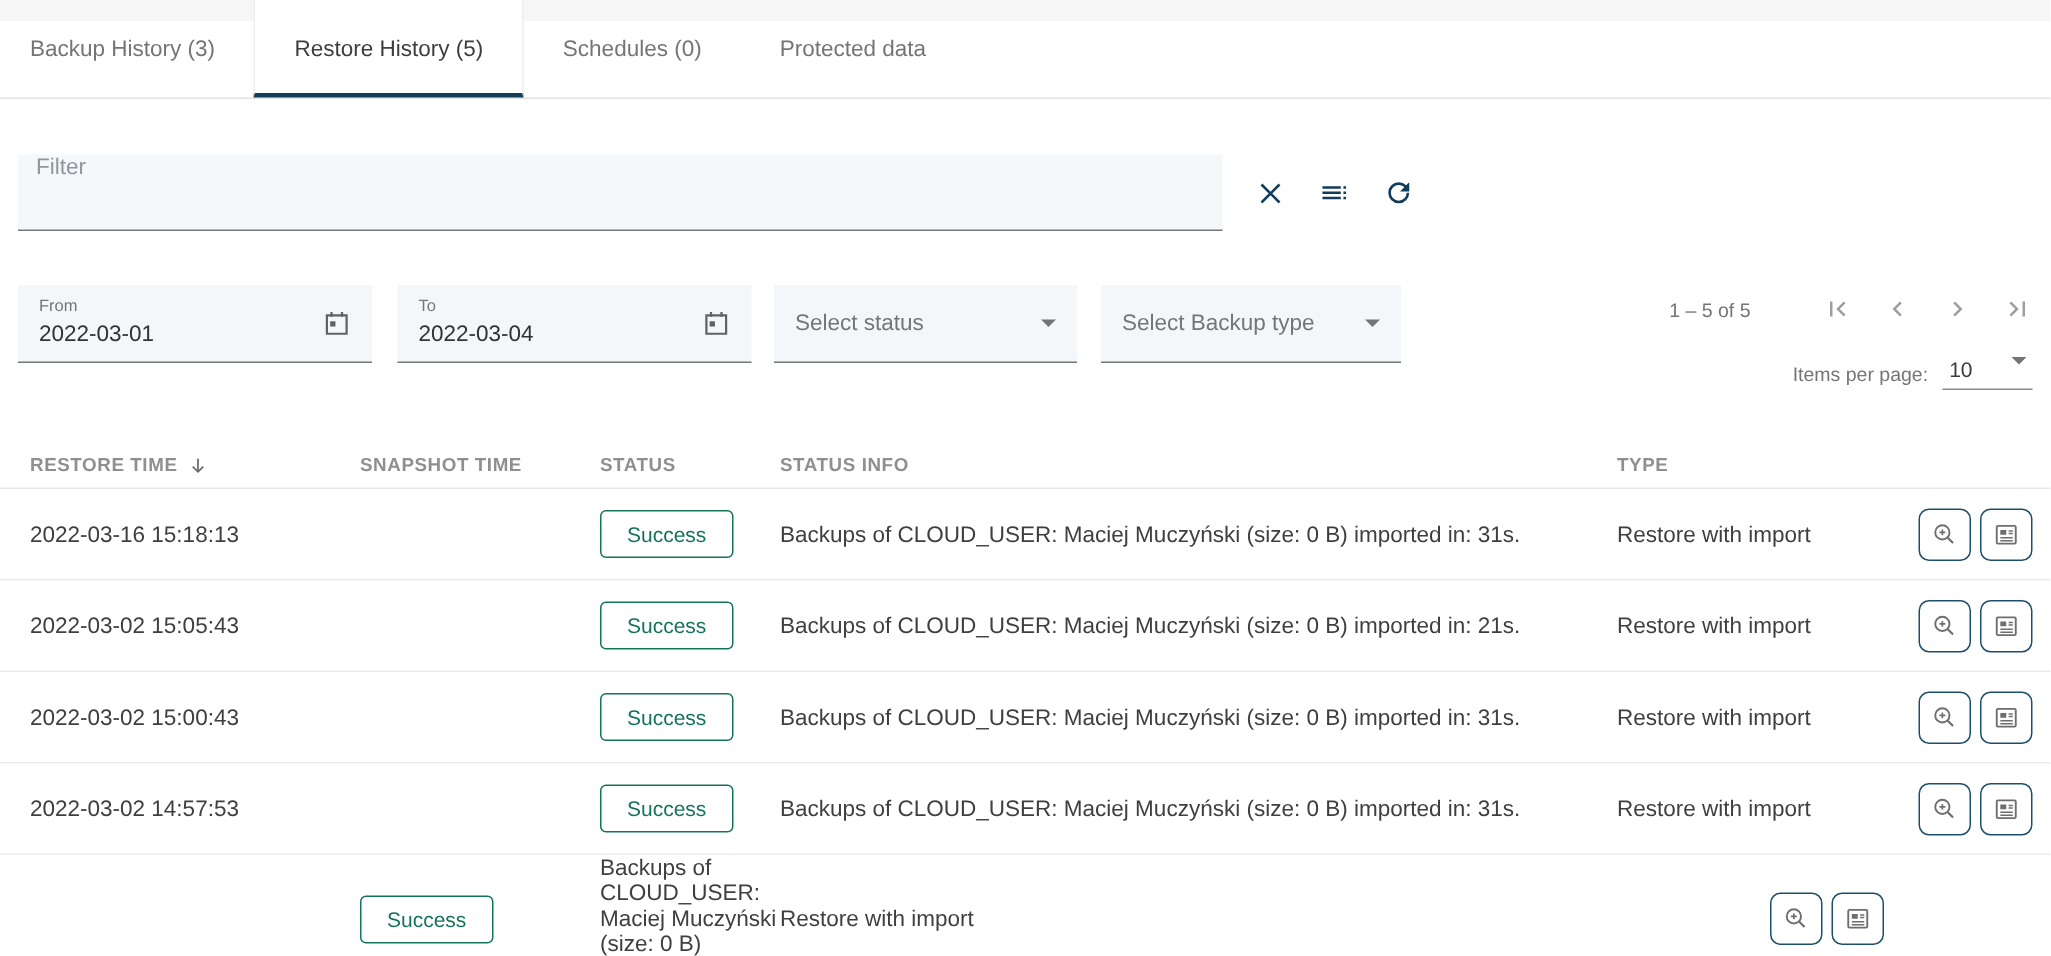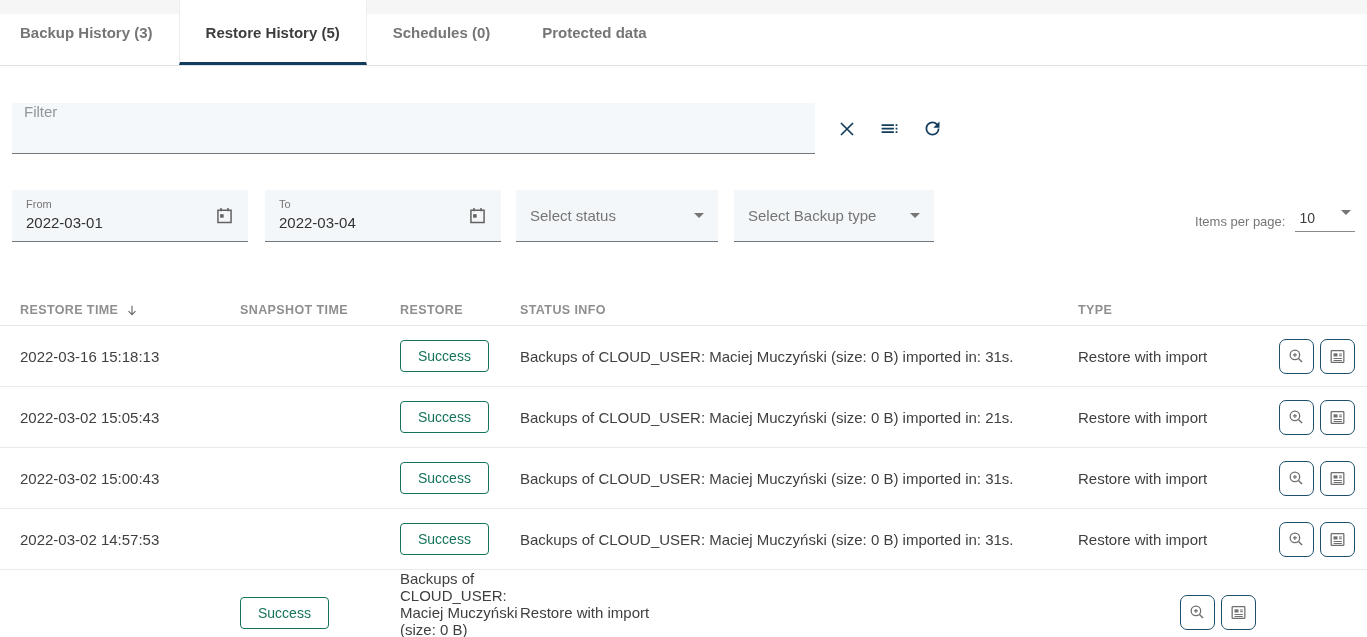--- a/index.html
+++ b/index.html
@@ -1,20 +1,20 @@
 <!DOCTYPE html>
 <html><head>
 <meta charset="utf-8">
 <style>
   * { box-sizing: border-box; margin: 0; padding: 0; }
   html, body { width: 1367px; height: 637px; overflow: hidden; background: #fff;
     font-family: "Liberation Sans", sans-serif; color: #424242; }
 
   
-  .tabbar { position: relative; display: flex; height: 66px; border-bottom: 1px solid #e2e2e2; background: #fff; font-weight: bold; }
+  .tabbar { position: relative; display: flex; height: 66px; border-bottom: 1px solid #e2e2e2; background: #fff; }
   .tabbar::before { content: ""; position: absolute; top: 0; left: 0; right: 0; height: 14px; background: #f6f6f6; z-index: 1; }
   .tab { position: relative; display: flex; align-items: center; padding: 0 26px; font-size: 15px; color: #757575; cursor: pointer; z-index: 0; }
   .tab.active { z-index: 2; background: #fff; color: #3d3d3d; border-left: 1px solid #eeeeee; border-right: 1px solid #eeeeee; border-bottom: 3px solid #123c5b; padding-top: 3px; }
   .tab:first-child { padding-left: 20px; }
 
   
   .filter-row { display: flex; align-items: center; margin: 37px 12px 0 12px; }
   .filter-field { width: 803px; height: 51px; background: #f5f8fa; border-bottom: 1px solid #75787b; display: flex; align-items: flex-start; padding: 0 12px; }
   .filter-field input { width: 100%; border: none; outline: none; background: transparent; font-size: 15px; color: #333; font-family: "Liberation Sans", sans-serif; }
   .filter-field input::placeholder { color: #8f969c; }
@@ -119,20 +119,43 @@
   <div class="field select-field select-status">
     <span class="ph">Select status</span>
     <span class="tri"></span>
   </div>
   <div class="field select-field select-type">
     <span class="ph">Select Backup type</span>
     <span class="tri"></span>
   </div>
 
   <div class="pager">
+    <div class="pager-line1">
+      <span class="range">1 – 5 of 5</span>
+      <button class="nav-btn">
+        <svg width="20" height="20" viewBox="0 0 24 24">
+            <path fill="#9e9e9e" d="M18.41 16.59 13.82 12l4.59-4.59L17 6l-6 6 6 6 1.41-1.41zM6 6h2v12H6z"></path>
+          </svg>
+      </button>
+      <button class="nav-btn">
+        <svg width="20" height="20" viewBox="0 0 24 24">
+            <path fill="#9e9e9e" d="M15.41 7.41 14 6l-6 6 6 6 1.41-1.41L10.83 12z"></path>
+          </svg>
+      </button>
+      <button class="nav-btn">
+        <svg width="20" height="20" viewBox="0 0 24 24">
+            <path fill="#9e9e9e" d="M10 6 8.59 7.41 13.17 12l-4.58 4.59L10 18l6-6z"></path>
+          </svg>
+      </button>
+      <button class="nav-btn">
+        <svg width="20" height="20" viewBox="0 0 24 24">
+            <path fill="#9e9e9e" d="M5.59 7.41 10.18 12l-4.59 4.59L7 18l6-6-6-6zM16 6h2v12h-2z"></path>
+          </svg>
+      </button>
+    </div>
     <div class="pager-line2">
       <span class="ipp-label">Items per page:</span>
       <span class="ipp-select">
         <span class="ipp-value">10</span>
         <span class="tri"></span>
       </span>
     </div>
   </div>
 </div>
 
@@ -143,21 +166,21 @@
       <span class="sort-ic">
         <svg width="14" height="15" viewBox="0 0 24 24">
             <path d="M12 4v14 M6 13l6 6 6-6" fill="none" stroke="#6b6b6b" stroke-width="2"></path>
           </svg>
       </span>
     </div>
     <div class="th">
         <span>SNAPSHOT TIME</span>
       </div>
     <div class="th">
-        <span>RESTORE</span>
+        <span>STATUS</span>
       </div>
     <div class="th">
         <span>STATUS INFO</span>
       </div>
     <div class="th">
         <span>TYPE</span>
       </div>
     <div class="th"></div>
   </div>
 

